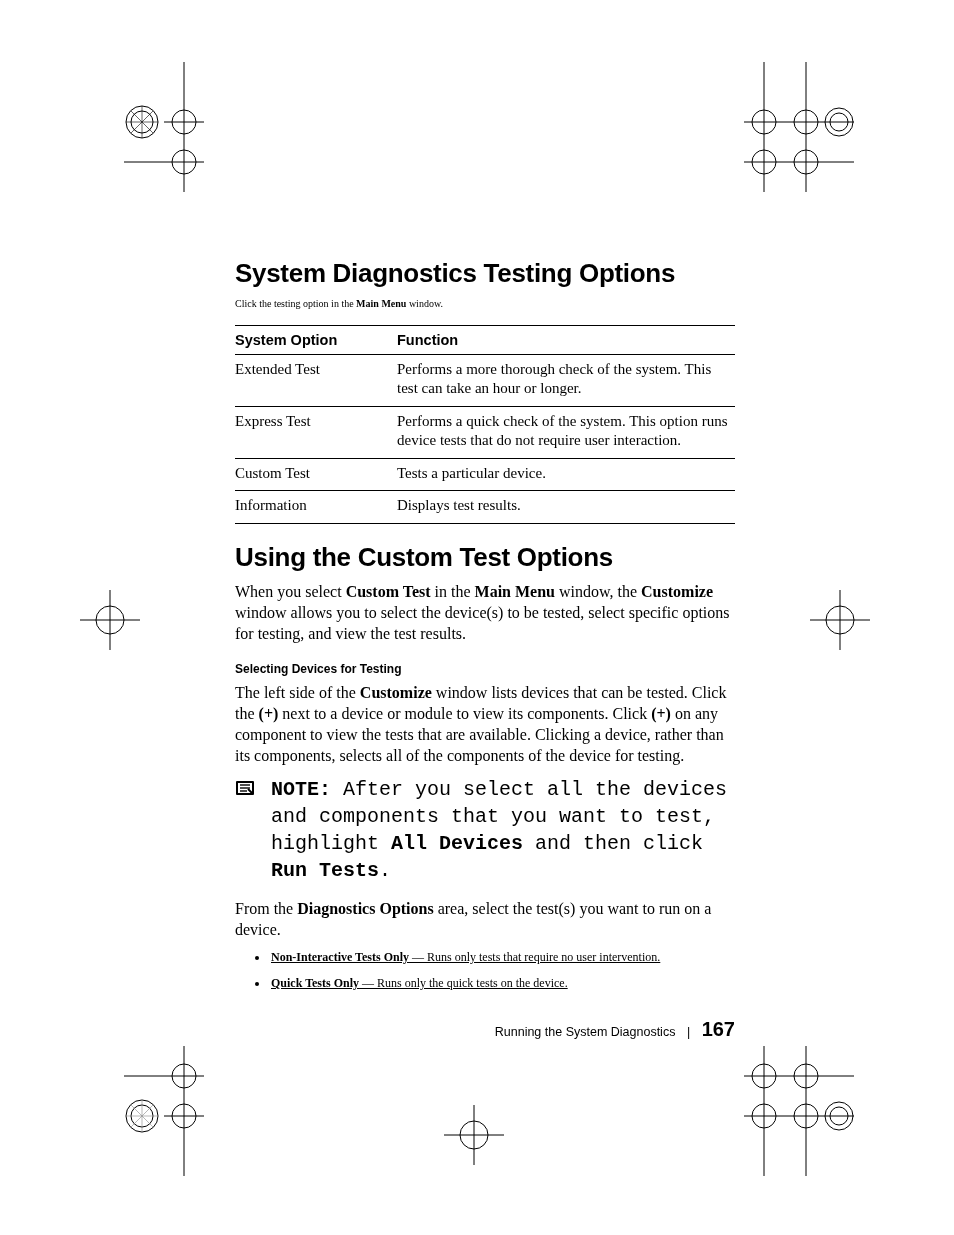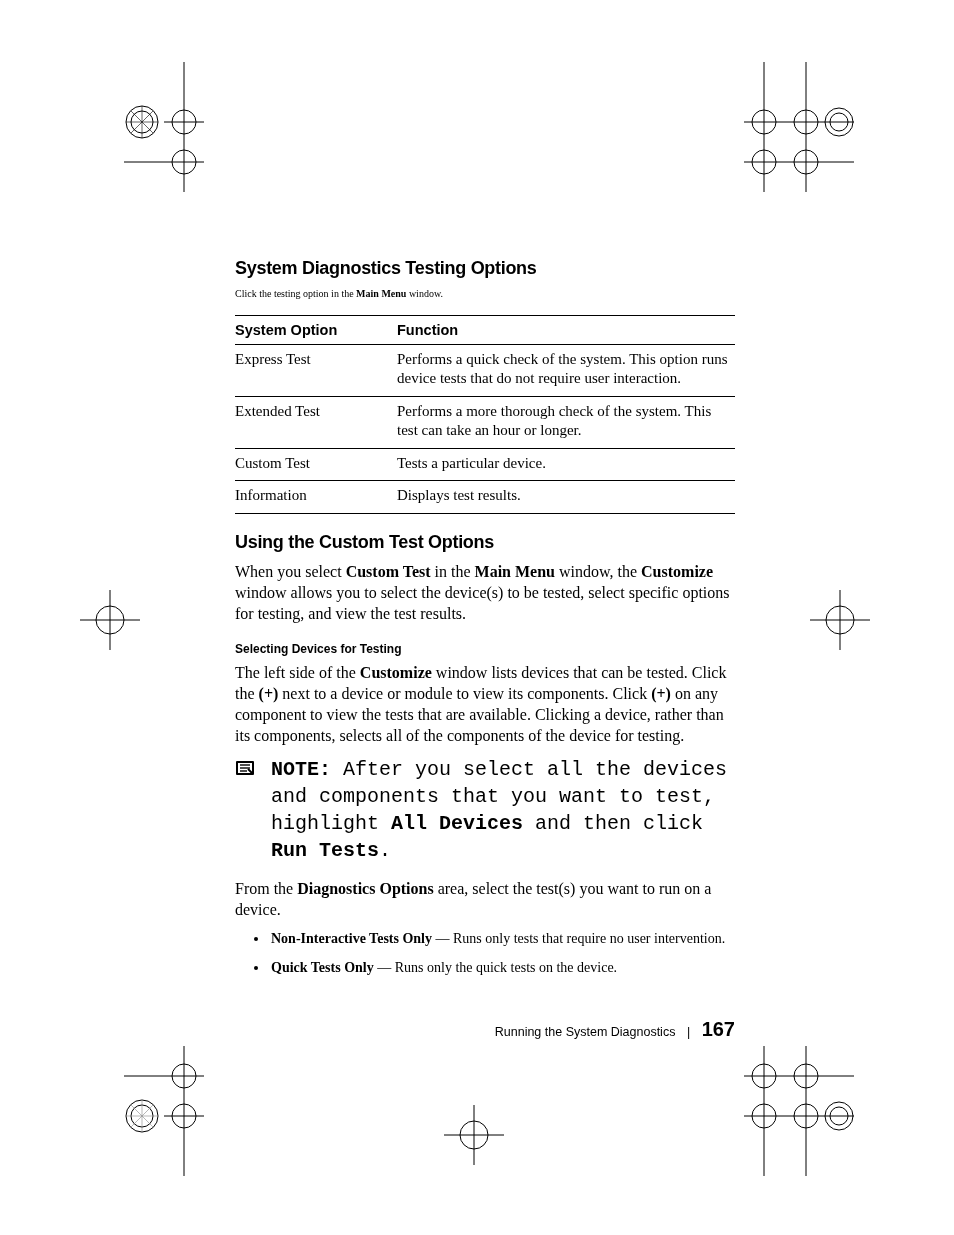--- a/index.html
+++ b/index.html
@@ -15,21 +15,21 @@
   .page {
     position: absolute;
     left: 235px;
     top: 258px;
     width: 500px;
   }
   h2.section-title {
     font-family: "Arial Narrow", Arial, Helvetica, sans-serif;
     font-stretch: condensed;
     font-weight: 700;
-    font-size: 18px;
+    font-size: 26px;
     letter-spacing: -0.3px;
     margin: 0 0 8px 0;
   }
   p.intro {
     font-size: 10px;
     margin: 0 0 14px 0;
     line-height: 1.35;
   }
   .bold { font-weight: 700; }
 
@@ -85,21 +85,22 @@
     left: 0;
     top: 1px;
     width: 20px;
     height: 16px;
   }
   .note .note-label { font-weight: 700; }
 
   ul.opts-list {
     margin: 6px 0 0 0;
     padding: 0 0 0 34px;
-    font-size: 14px;
+    font-size: 12px;
+    text-decoration: underline;
   }
   ul.opts-list li {
     margin-bottom: 10px;
     line-height: 1.32;
     padding-left: 2px;
   }
 
   
   .footer {
     position: absolute;
@@ -228,26 +229,26 @@
 
   <table class="opts">
     <thead>
       <tr>
         <th>System Option</th>
         <th>Function</th>
       </tr>
     </thead>
     <tbody>
       <tr>
+        <td class="col-opt">Extended Test</td>
+        <td>Performs a more thorough check of the system. This test can take an hour or longer.</td>
+      </tr>
+      <tr>
         <td class="col-opt">Express Test</td>
         <td>Performs a quick check of the system. This option runs device tests that do not require user interaction.</td>
-      </tr>
-      <tr>
-        <td class="col-opt">Extended Test</td>
-        <td>Performs a more thorough check of the system. This test can take an hour or longer.</td>
       </tr>
       <tr>
         <td class="col-opt">Custom Test</td>
         <td>Tests a particular device.</td>
       </tr>
       <tr>
         <td class="col-opt">Information</td>
         <td>Displays test results.</td>
       </tr>
     </tbody>

